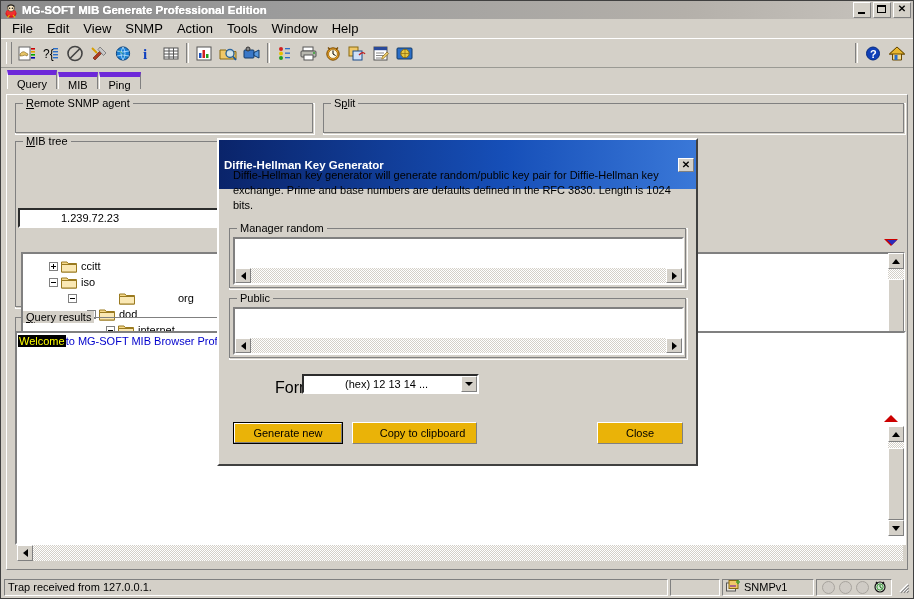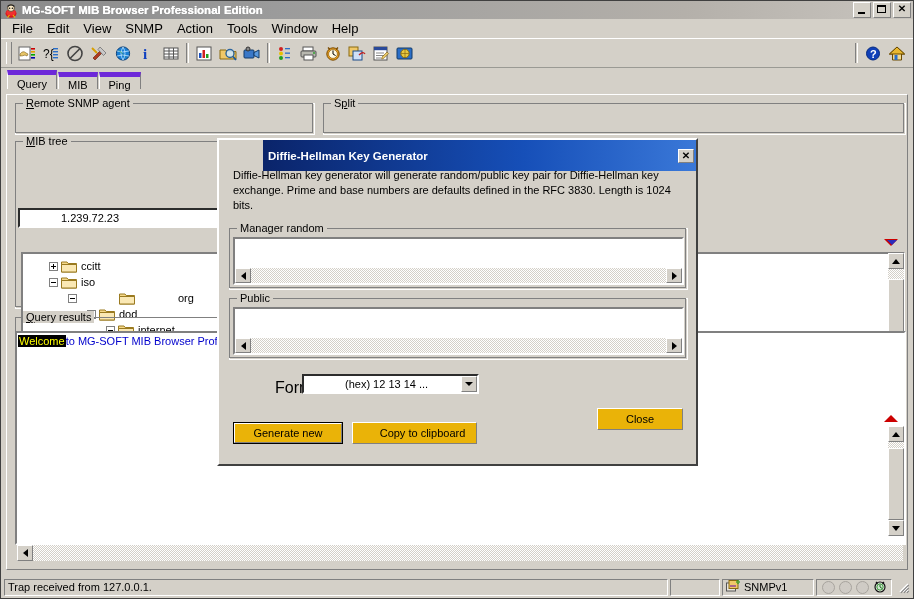--- a/index.html
+++ b/index.html
@@ -97,22 +97,22 @@
   .tbox{width:9px;height:9px;border:1px solid #808080;background:#fff;position:relative;
         margin-right:3px;flex:0 0 auto;box-sizing:border-box;}
   .tbox:before{content:"";position:absolute;left:1px;top:3px;width:5px;height:1px;background:#000;}
   .tbox.plus:after{content:"";position:absolute;left:3px;top:1px;width:1px;height:5px;background:#000;}
   .tfolder{width:16px;height:13px;margin-right:4px;flex:0 0 auto;}
   .tdots{width:9px;height:9px;margin-right:3px;flex:0 0 auto;}
 
   
   .dialog{position:absolute;background:#d4d0c8;border:2px solid;
           border-color:#fff #404040 #404040 #fff;box-sizing:border-box;}
-  .dlg-tb{height:31px;background:linear-gradient(to right,#0a246a 0%,#164fb8 60%,#3a78d8 100%);
-          display:flex;align-items:center;padding:0 2px;margin-left:44px;}
+  .dlg-tb{height:17px;background:linear-gradient(to right,#0a246a 0%,#164fb8 60%,#3a78d8 100%);
+          display:flex;align-items:center;padding:16px 2px;}
   .dlg-tb .t{color:#fff;font-weight:bold;font-size:11.5px;flex:1 1 auto;padding-left:3px;}
   .dlg-x{width:16px;height:14px;background:#d4d0c8;border:1px solid;
          border-color:#fff #808080 #808080 #fff;font-size:10px;font-weight:bold;
          display:flex;align-items:center;justify-content:center;box-sizing:border-box;}
   .btn{background:#eab308;border:1px solid;border-color:#fff #808080 #808080 #fff;
        font-size:11px;text-align:center;box-sizing:border-box;cursor:default;
        display:flex;align-items:center;justify-content:center;}
   .btn.default{border:1px solid #000;}
   .btn.default .inner{border:1px solid;border-color:#fff #808080 #808080 #fff;
        width:100%;height:100%;display:flex;align-items:center;justify-content:center;box-sizing:border-box;}
@@ -142,21 +142,21 @@
       <svg width="15" height="15" viewBox="0 0 15 15">
         <ellipse cx="7" cy="10.5" rx="5.5" ry="4.2" fill="#d81919"></ellipse>
         <ellipse cx="7" cy="9.5" rx="4.6" ry="3.2" fill="#f03030"></ellipse>
         <circle cx="7" cy="5" r="3.4" fill="#fbe9c6" stroke="#3a2a10" stroke-width="0.7"></circle>
         <path d="M3.6 4.2 Q7 1 10.4 4.2 L10.4 2.6 Q7 0.2 3.6 2.6 Z" fill="#222"></path>
         <circle cx="5.6" cy="5.2" r="0.8" fill="#111"></circle>
         <circle cx="8.4" cy="5.2" r="0.8" fill="#111"></circle>
         <path d="M5.5 12 l-2 2.5 M9 12 l2 2.5" stroke="#e8c200" stroke-width="1.2"></path>
       </svg>
     </span>
-    <span class="tb-title">MG-SOFT MIB Browser Professional Edition</span>
+    <span class="tb-title">MG-SOFT MIB Generate Professional Edition</span>
     <span class="winbtns">
       <span class="winbtn wb-min">
           <i></i>
         </span>
       <span class="winbtn wb-max">
           <i></i>
         </span>
       <span class="winbtn wb-close">✕</span>
     </span>
   </div>
@@ -571,21 +571,21 @@
     </div>
 
     <div class="btn default" style="position:absolute;left:14px;top:282px;width:110px;height:22px;">
       <span class="inner">
           <span>Generate new</span>
         </span>
     </div>
     <div class="btn" style="position:absolute;left:133px;top:282px;width:125px;height:22px;padding-left:16px;">
       <span>Copy to clipboard</span>
     </div>
-    <div class="btn" style="position:absolute;left:378px;top:268px;width:86px;height:22px;">
+    <div class="btn" style="position:absolute;left:378px;top:282px;width:86px;height:22px;">
       <span>Close</span>
     </div>
   </div>
 
   <div class="statusbar">
     <div class="sb-pane" style="flex:1 1 auto;">Trap received from 127.0.0.1.</div>
     <div class="sb-pane" style="width:50px;"></div>
     <div class="sb-pane" style="width:92px;gap:4px;">
       <span>
         <svg width="14" height="13" viewBox="0 0 14 13">

